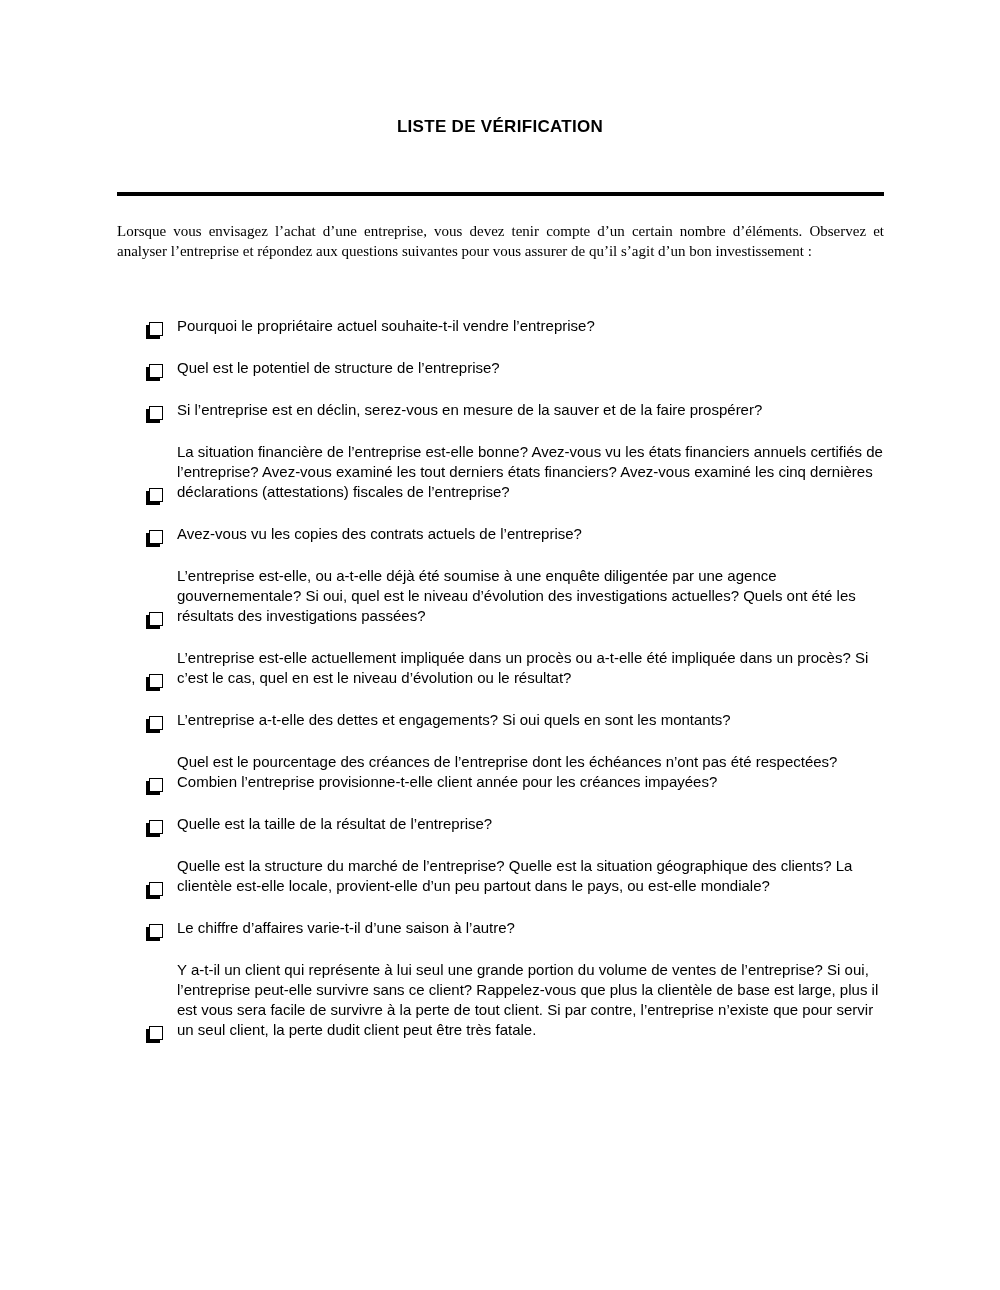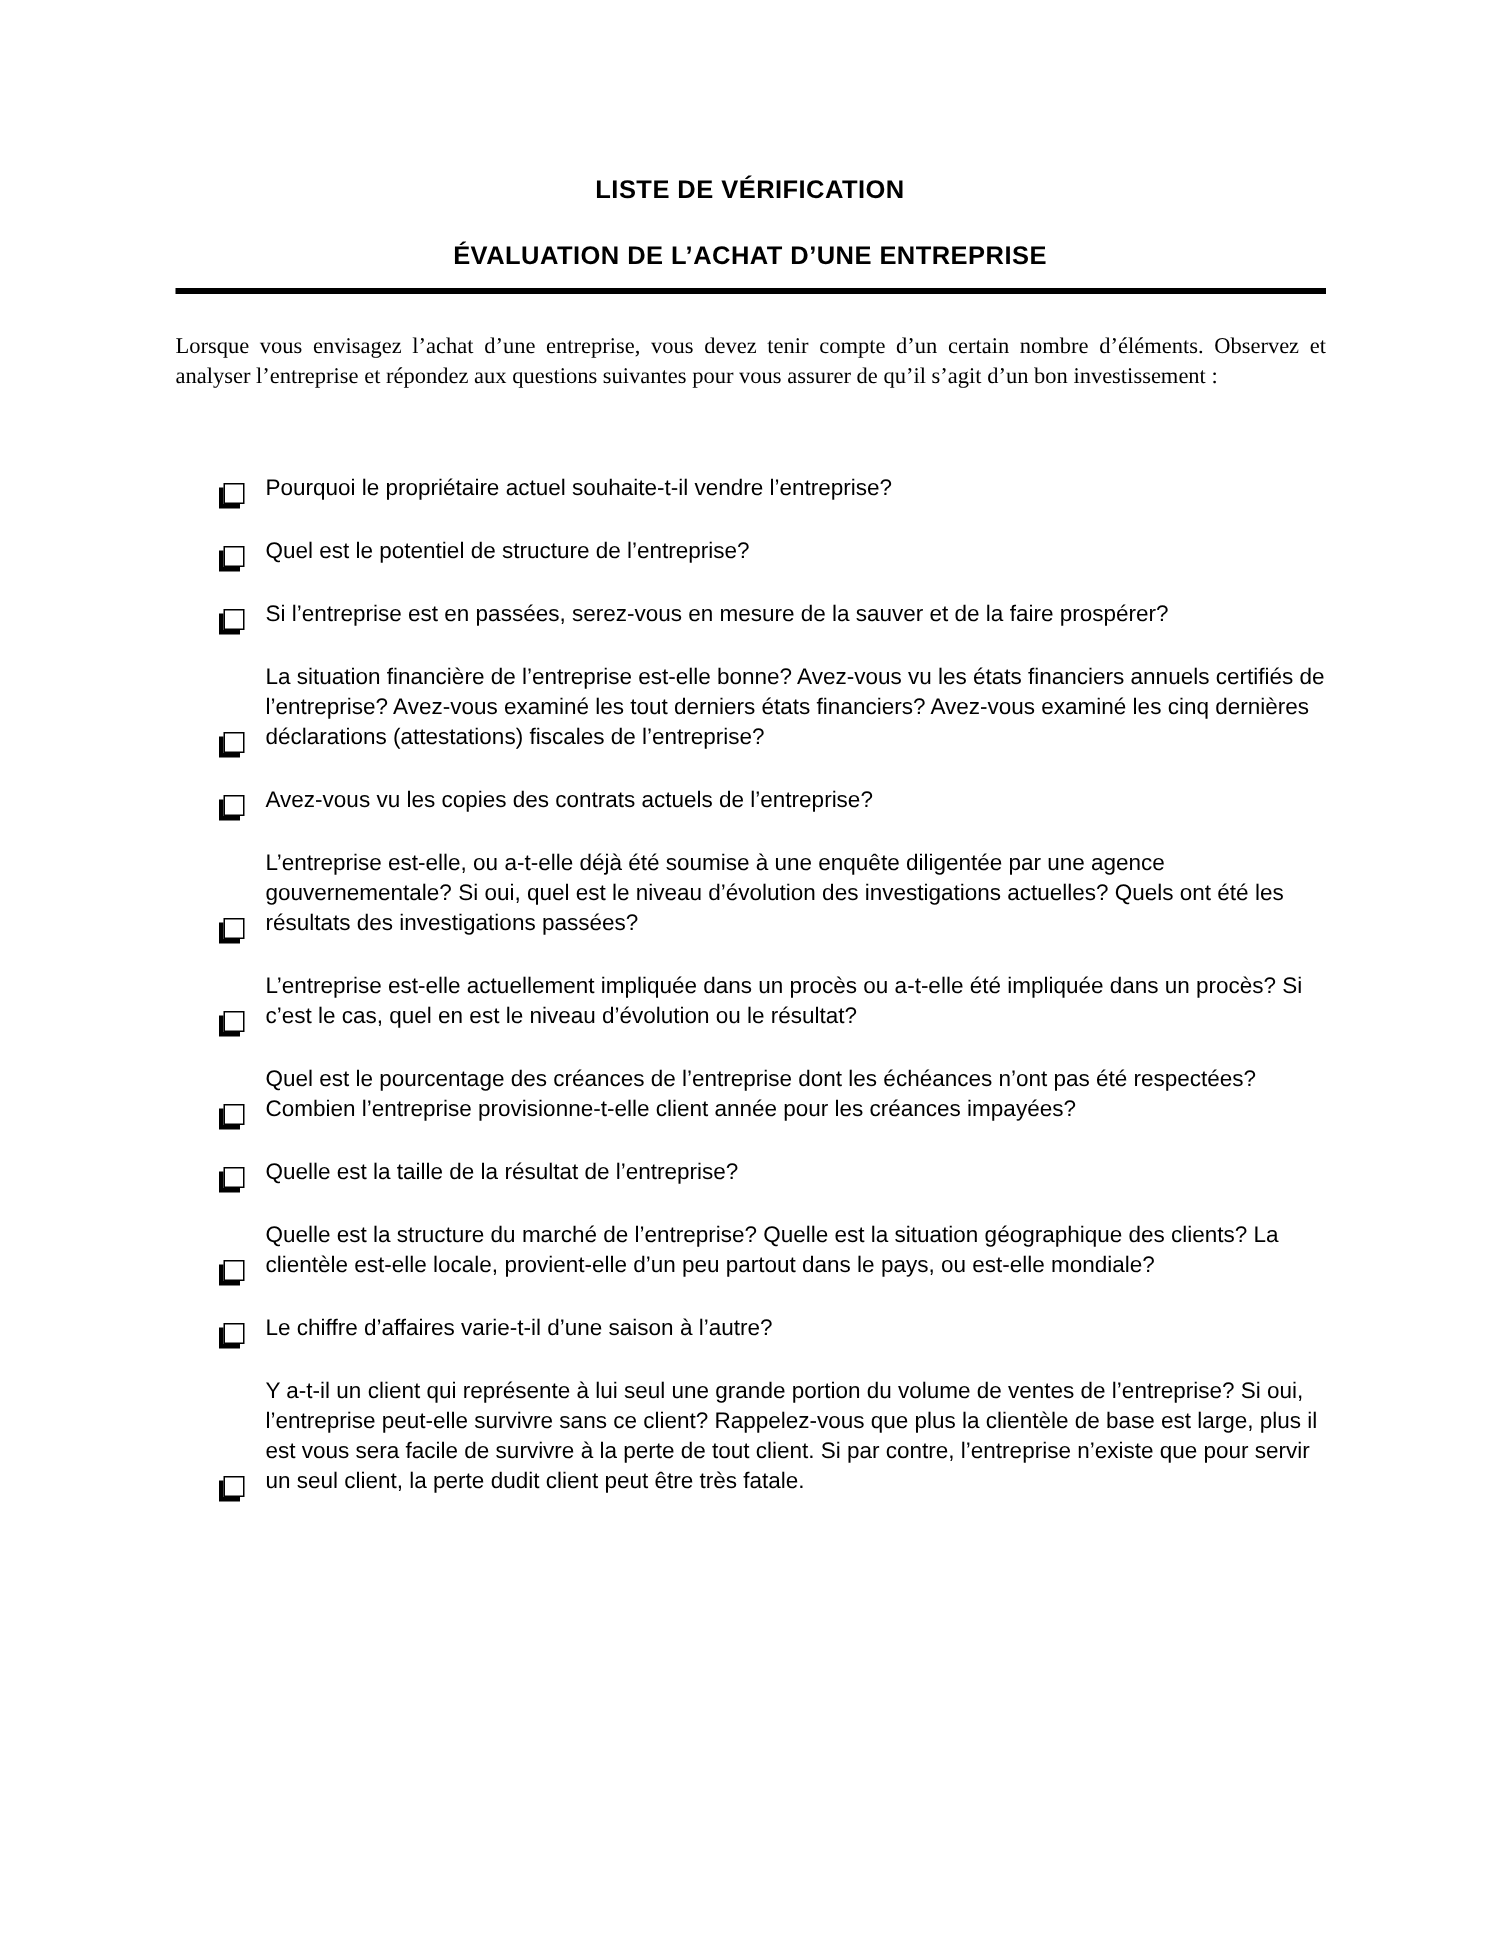--- a/index.html
+++ b/index.html
@@ -75,38 +75,37 @@
     font-size: 15px;
     line-height: 20px;
     width: 708px;
   }
 </style>
 </head>
 <body>
 
 <div class="page">
   <h1 class="doc-title line1">LISTE DE VÉRIFICATION</h1>
-  <h1 class="doc-title line2">ÉVALUATION DE L’ACHAT D’UNE ENTREPRISE</h1>
   <div class="rule"></div>
   <p class="intro">Lorsque vous envisagez l’achat d’une entreprise, vous devez tenir compte d’un certain nombre d’éléments. Observez et analyser l’entreprise et répondez aux questions suivantes pour vous assurer de qu’il s’agit d’un bon investissement :</p>
 
   <div class="checklist">
     <div class="check-item">
       <span class="checkbox"></span>
       <span class="check-text">Pourquoi le propriétaire actuel souhaite-t-il vendre l’entreprise?</span>
     </div>
 
     <div class="check-item">
       <span class="checkbox"></span>
       <span class="check-text">Quel est le potentiel de structure de l’entreprise?</span>
     </div>
 
     <div class="check-item">
       <span class="checkbox"></span>
-      <span class="check-text">Si l’entreprise est en passées, serez-vous en mesure de la sauver et de la faire prospérer?</span>
+      <span class="check-text">Si l’entreprise est en déclin, serez-vous en mesure de la sauver et de la faire prospérer?</span>
     </div>
 
     <div class="check-item">
       <span class="checkbox"></span>
       <span class="check-text">La situation financière de l’entreprise est-elle bonne? Avez-vous vu les états financiers annuels certifiés de l’entreprise? Avez-vous examiné les tout derniers états financiers? Avez-vous examiné les cinq dernières déclarations (attestations) fiscales de l’entreprise?</span>
     </div>
 
     <div class="check-item">
       <span class="checkbox"></span>
       <span class="check-text">Avez-vous vu les copies des contrats actuels de l’entreprise?</span>
@@ -115,20 +114,24 @@
     <div class="check-item">
       <span class="checkbox"></span>
       <span class="check-text">L’entreprise est-elle, ou a-t-elle déjà été soumise à une enquête diligentée par une agence gouvernementale? Si oui, quel est le niveau d’évolution des investigations actuelles? Quels ont été les résultats des investigations passées?</span>
     </div>
 
     <div class="check-item">
       <span class="checkbox"></span>
       <span class="check-text">L’entreprise est-elle actuellement impliquée dans un procès ou a-t-elle été impliquée dans un procès? Si c’est le cas, quel en est le niveau d’évolution ou le résultat?</span>
     </div>
 
+    <div class="check-item">
+      <span class="checkbox"></span>
+      <span class="check-text">L’entreprise a-t-elle des dettes et engagements? Si oui quels en sont les montants?</span>
+    </div>
 
     <div class="check-item">
       <span class="checkbox"></span>
       <span class="check-text">Quel est le pourcentage des créances de l’entreprise dont les échéances n’ont pas été respectées? Combien l’entreprise provisionne-t-elle client année pour les créances impayées?</span>
     </div>
 
     <div class="check-item">
       <span class="checkbox"></span>
       <span class="check-text">Quelle est la taille de la résultat de l’entreprise?</span>
     </div>

